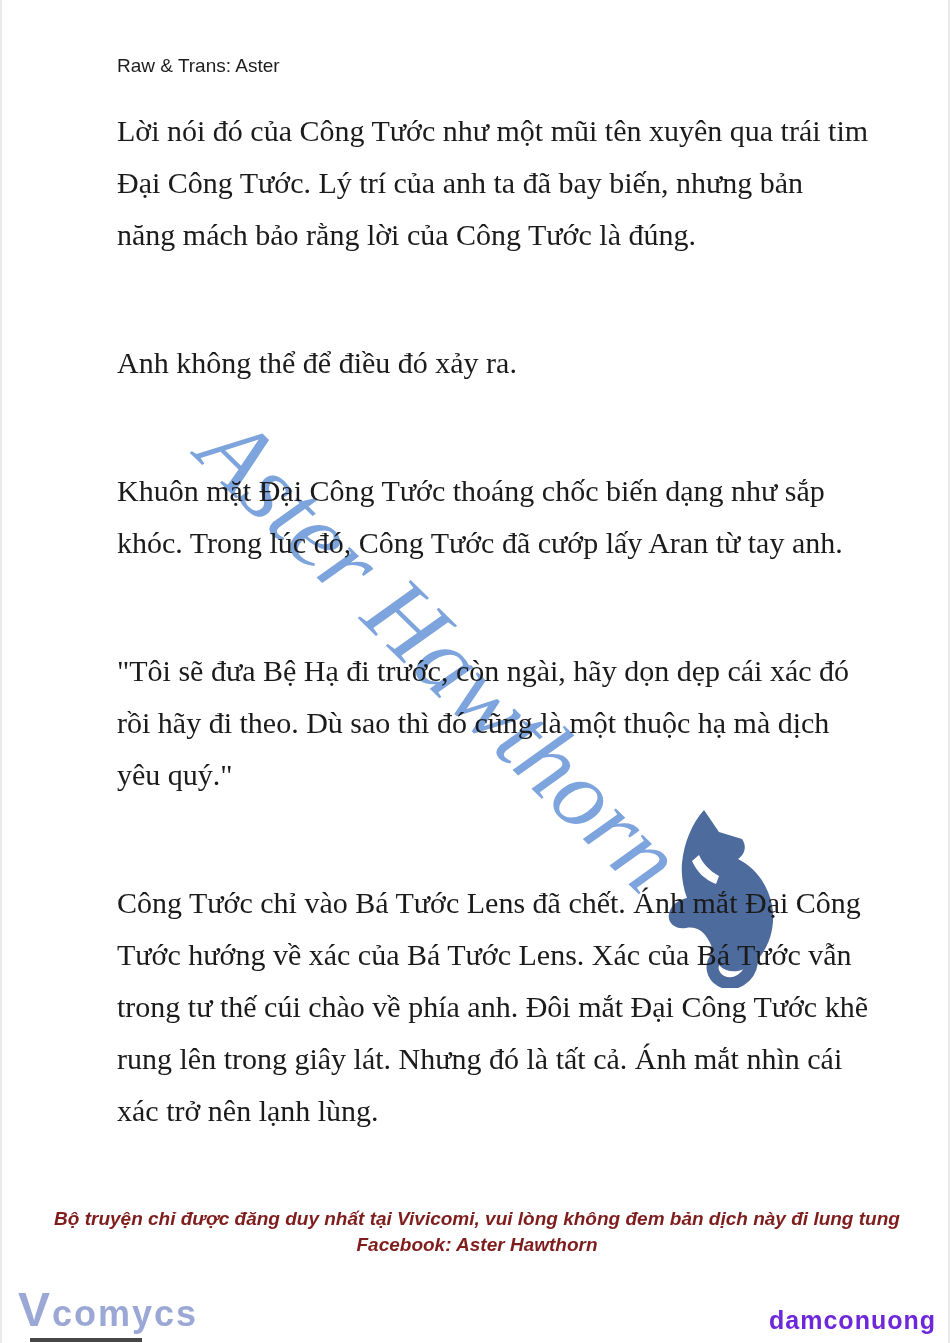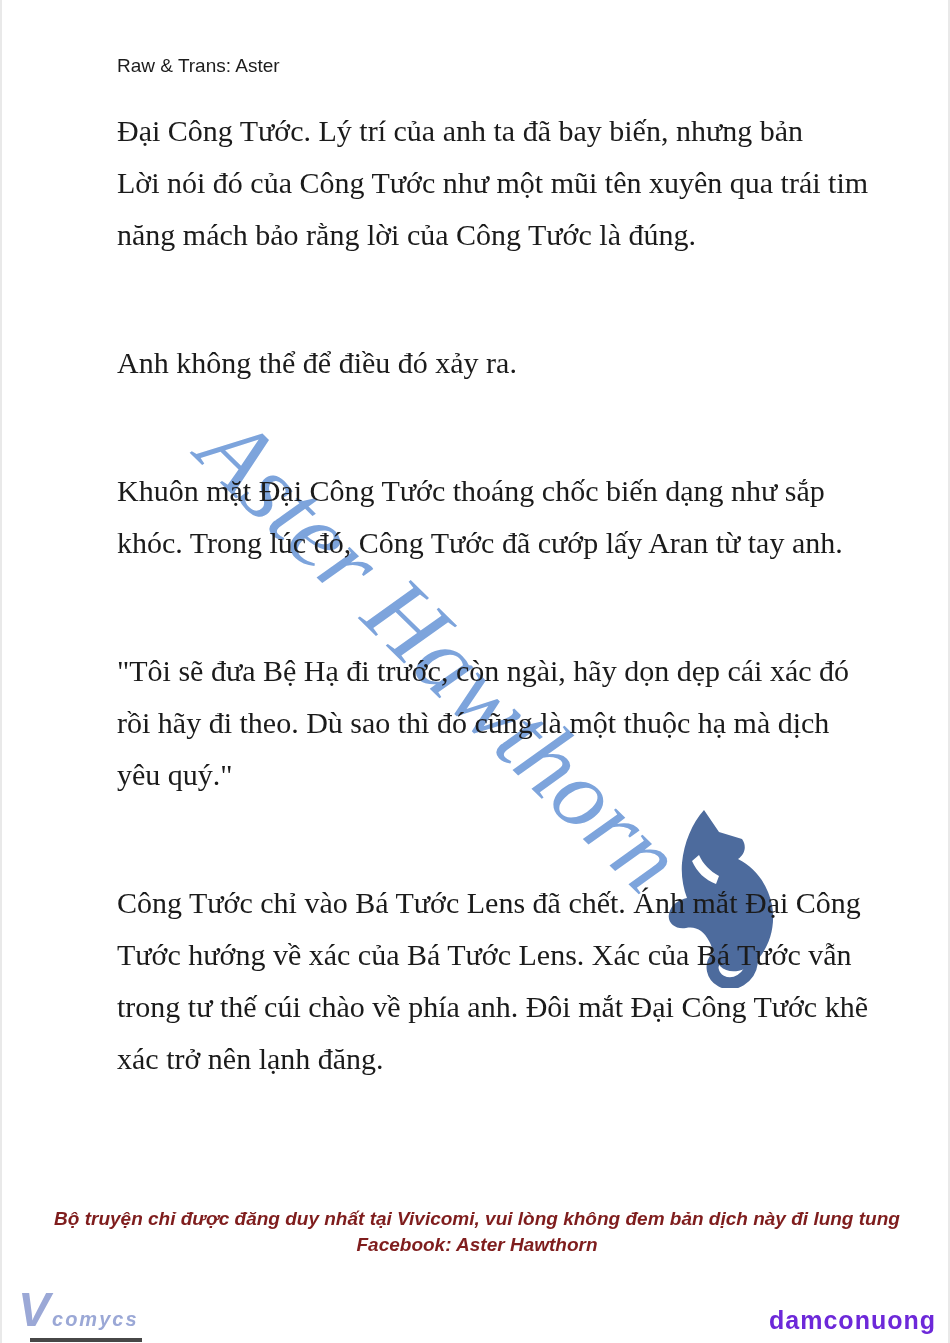--- a/index.html
+++ b/index.html
@@ -27,21 +27,21 @@
   .line{font-size:30px;line-height:52px;height:52px;white-space:nowrap;}
   .footer{
     position:absolute;left:0;top:1206px;width:950px;text-align:center;z-index:2;
     font-family:"Liberation Sans","DejaVu Sans",sans-serif;
     font-style:italic;font-weight:bold;font-size:19px;color:#7f1d1d;
   }
   .fline{line-height:26px;}
   .logo-left{
     position:absolute;left:16px;top:1282px;z-index:2;
     font-family:"Liberation Sans","DejaVu Sans",sans-serif;
-    font-style:italic;font-weight:bold;font-size:20px;
+    font-weight:bold;font-size:36px;
     color:#9ba8d6;letter-spacing:2px;
   }
   .logo-left::first-letter{font-size:48px;}
   .logo-right{
     position:absolute;right:12px;top:1306px;z-index:2;
     font-family:"Liberation Sans","DejaVu Sans",sans-serif;
     font-weight:bold;font-size:25px;letter-spacing:1px;
     color:#6d28d9;text-shadow:0 0 4px #ffffff,0 0 2px #ffffff;
   }
   .page-edge{position:absolute;left:28px;top:1338px;width:112px;height:4px;background:#474747;z-index:2;}
@@ -66,41 +66,42 @@
              C14,124 5,117 7,108
              C9,98 17,94 25,92
              C21,81 19,69 20,57
              C22,37 30,17 42,4 Z" fill="#4d6b9d"></path>
     <path d="M90,156 C88,172 72,182 59,175 C50,170 48,159 54,152" fill="none" stroke-width="12" stroke-linecap="round" stroke="#4d6b9d"></path>
     <path d="M30,55 C35,66 43,74 54,78 L57,70 C48,65 41,58 37,49 Z" fill="#ffffff"></path>
   </svg>
 
   <div class="content">
     <div class="para">
+      <div class="line">Lời nói đó của Công Tước như một mũi tên xuyên qua trái tim</div>
       <div class="line">Đại Công Tước. Lý trí của anh ta đã bay biến, nhưng bản</div>
-      <div class="line">Lời nói đó của Công Tước như một mũi tên xuyên qua trái tim</div>
       <div class="line">năng mách bảo rằng lời của Công Tước là đúng.</div>
     </div>
     <div class="para">
       <div class="line">Anh không thể để điều đó xảy ra.</div>
     </div>
     <div class="para">
       <div class="line">Khuôn mặt Đại Công Tước thoáng chốc biến dạng như sắp</div>
       <div class="line">khóc. Trong lúc đó, Công Tước đã cướp lấy Aran từ tay anh.</div>
     </div>
     <div class="para">
       <div class="line">"Tôi sẽ đưa Bệ Hạ đi trước, còn ngài, hãy dọn dẹp cái xác đó</div>
       <div class="line">rồi hãy đi theo. Dù sao thì đó cũng là một thuộc hạ mà dịch</div>
       <div class="line">yêu quý."</div>
     </div>
     <div class="para">
       <div class="line">Công Tước chỉ vào Bá Tước Lens đã chết. Ánh mắt Đại Công</div>
       <div class="line">Tước hướng về xác của Bá Tước Lens. Xác của Bá Tước vẫn</div>
       <div class="line">trong tư thế cúi chào về phía anh. Đôi mắt Đại Công Tước khẽ</div>
-      <div class="line">xác trở nên lạnh đăng.</div>
+      <div class="line">rung lên trong giây lát. Nhưng đó là tất cả. Ánh mắt nhìn cái</div>
+      <div class="line">xác trở nên lạnh lùng.</div>
     </div>
   </div>
 
   <div class="footer">
     <div class="fline">Bộ truyện chỉ được đăng duy nhất tại Vivicomi, vui lòng không đem bản dịch này đi lung tung</div>
     <div class="fline">Facebook: Aster Hawthorn</div>
   </div>
 
   <div class="logo-left">Vcomycs</div>
   <div class="logo-right">damconuong</div>

